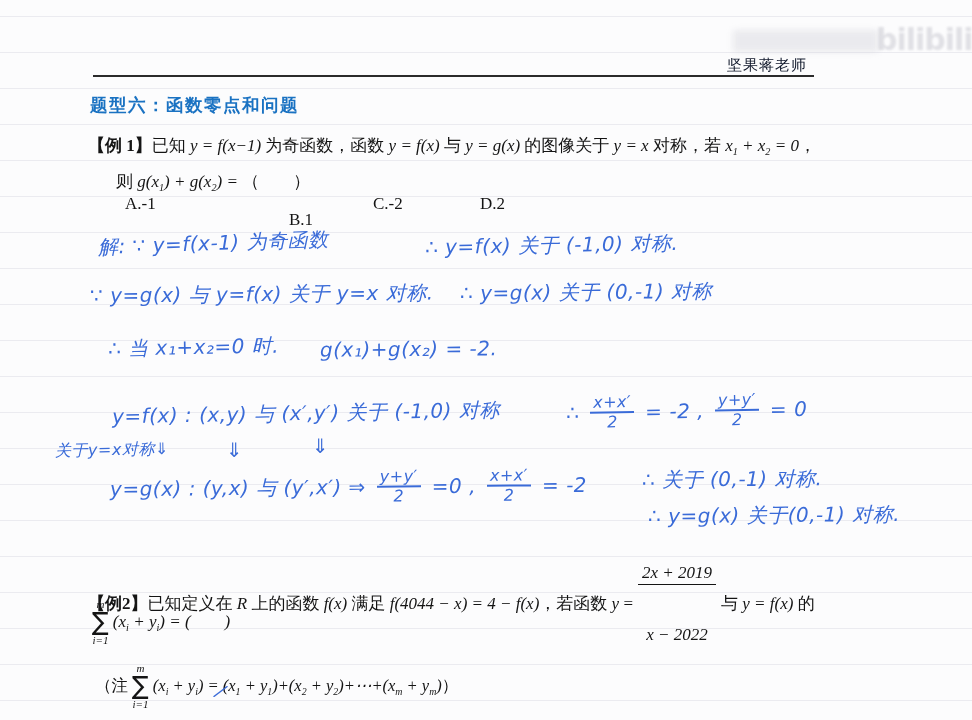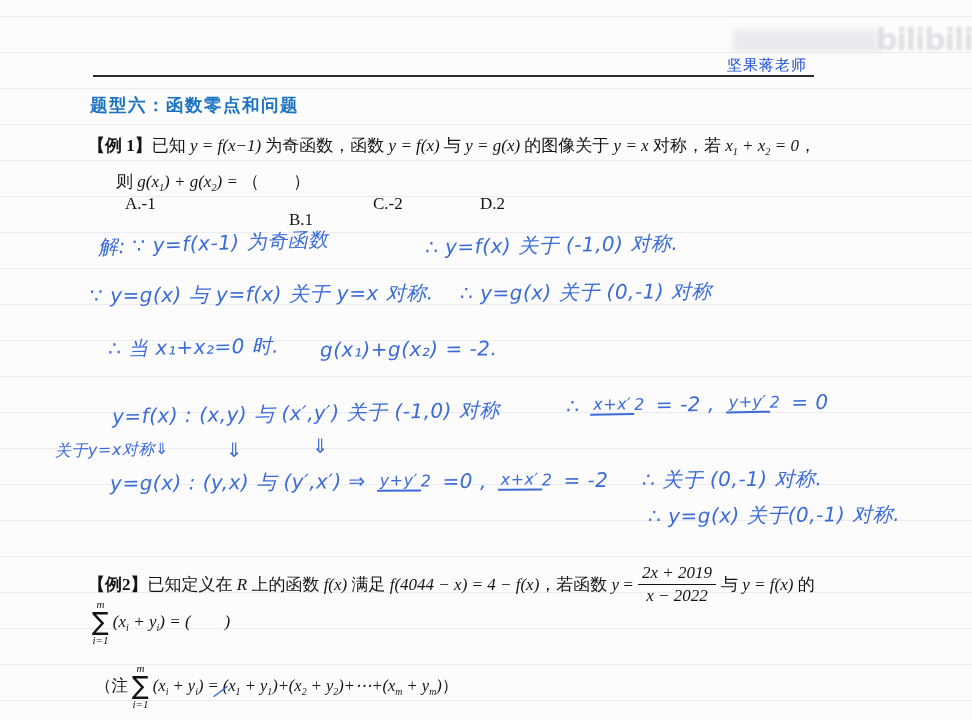--- a/index.html
+++ b/index.html
@@ -14,44 +14,44 @@
     background:repeating-linear-gradient(to bottom,#ebebf0 0 1px,transparent 1px 36px);
   }
   .abs{position:absolute;white-space:nowrap;z-index:2;}
   
   .wm-blur{position:absolute;left:733px;top:30px;width:145px;height:22px;
     background:rgba(205,205,214,.38);filter:blur(3px);border-radius:2px;z-index:1;}
   .wm-logo{position:absolute;left:876px;top:22px;z-index:1;
     font-family:"DejaVu Sans",sans-serif;font-weight:bold;font-size:30px;
     color:rgba(186,186,196,.42);filter:blur(1.2px);letter-spacing:-1px;}
   .wm-name{position:absolute;left:727px;top:56px;z-index:2;
-    font-size:15px;color:#1d4ed8;letter-spacing:1px;}
+    font-size:15px;color:#0f172a;letter-spacing:1px;}
   .head-rule{position:absolute;left:93px;top:75px;width:721px;height:2px;background:#2b2b2b;z-index:2;}
   .heading{position:absolute;left:90px;top:93px;margin:0;z-index:2;
     font-size:17.5px;font-weight:bold;color:#1a72c2;letter-spacing:1.5px;
     font-family:"Liberation Sans","DejaVu Sans",sans-serif;}
   
   .print{font-size:17px;line-height:24px;color:#141414;}
   .seg-i{font-style:italic;}
   .seg-b{font-weight:bold;}
   sub{font-size:0.6em;font-style:italic;line-height:0;}
   .mline{display:flex;align-items:center;}
   .pfrac{display:inline-flex;flex-direction:column;align-items:center;
-    font-style:italic;margin:0 5px;line-height:22px;}
+    font-style:italic;margin:0 5px;line-height:22px;gap:39px;}
   .pfrac .num{border-bottom:1.5px solid #141414;padding:0 4px;}
   .bigop{display:inline-flex;flex-direction:column;align-items:center;
     line-height:1;margin:0 4px;}
   .bigop .op-top,.bigop .op-bot{font-size:11px;font-style:italic;line-height:12px;}
   .bigop .op-sym{font-size:25px;line-height:24px;font-family:"DejaVu Sans",sans-serif;}
   
   .hw{font-family:"DejaVu Sans",sans-serif;font-style:italic;
     color:#3a6bd8;font-size:20px;letter-spacing:.5px;z-index:3;}
   .hw-sm{font-size:16px;}
   .hwflex{display:flex;align-items:center;gap:6px;}
-  .hfrac{display:inline-flex;flex-direction:row;align-items:center;
+  .hfrac{display:inline-flex;flex-direction:column;align-items:center;
     font-size:16px;line-height:18px;margin:0 5px;}
   .hfrac .num{border-bottom:2px solid currentColor;padding:0 3px;}
   .r-n2{transform:rotate(-2deg);} .r-n1{transform:rotate(-1deg);} .r-0{transform:rotate(-0.5deg);}
   .note-mark{font-size:18px;transform:rotate(14deg);z-index:4;}
 </style>
 </head>
 <body>
 
 <div class="rules"></div>
 

